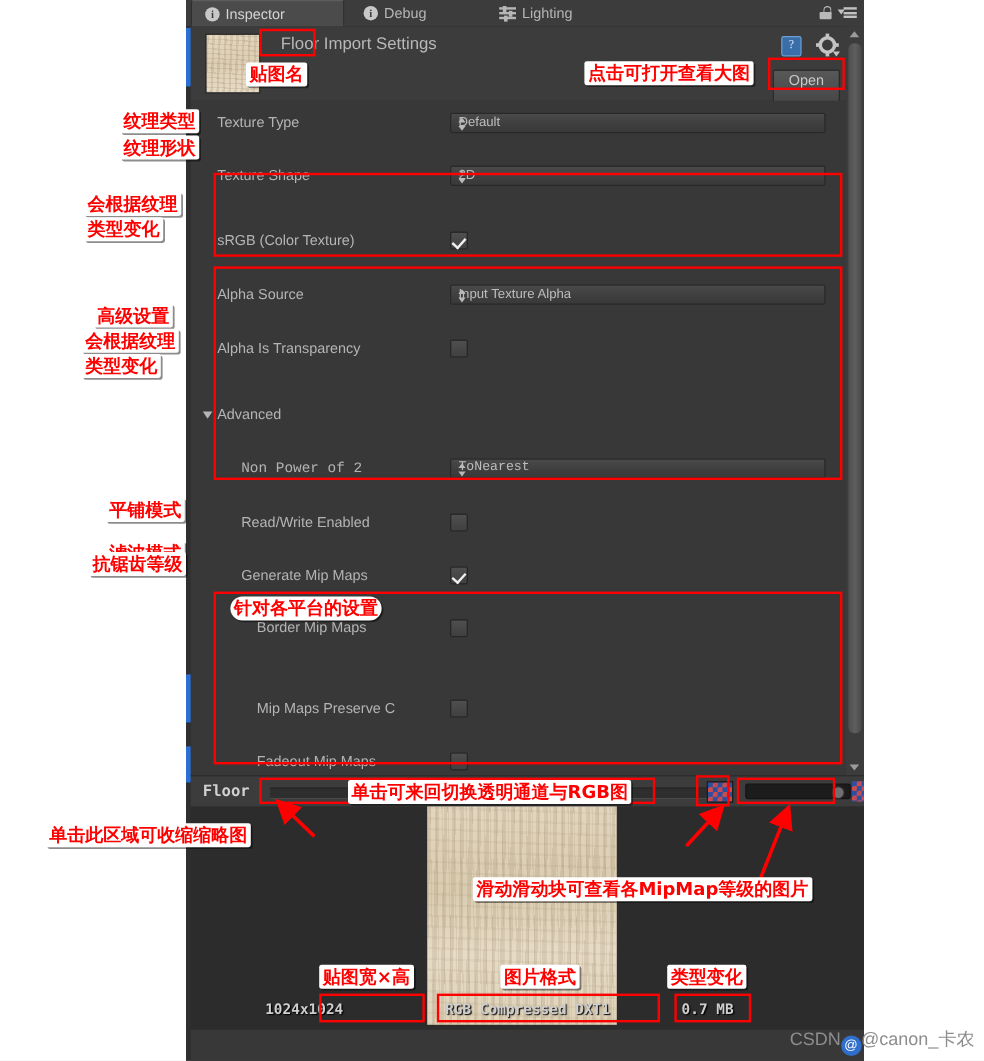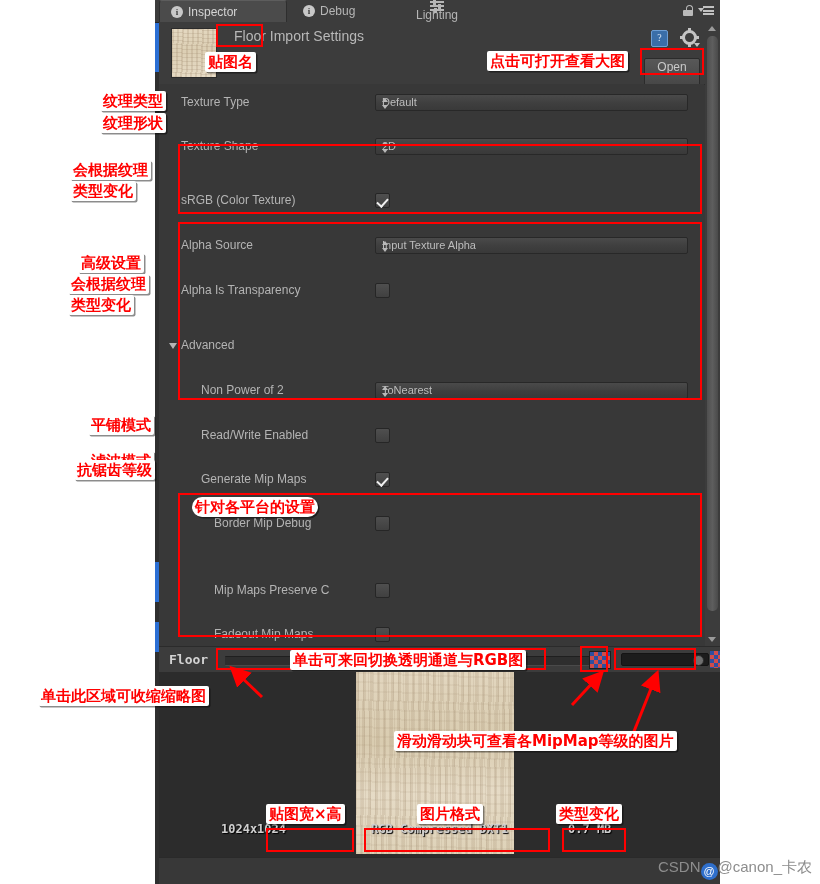--- a/index.html
+++ b/index.html
@@ -159,21 +159,21 @@
 
   .prev-area { position:absolute; left:4px; top:672px; width:561px; height:212px; background:#2c2c2c;}
   .prev-tex {
     position:absolute; left:197px; top:0px; width:158px; height:182px;
     background:
       repeating-linear-gradient(91deg, rgba(150,125,95,.18) 0 3px, rgba(255,255,255,0) 3px 7px),
       repeating-linear-gradient(89deg, rgba(120,95,70,.10) 0 1px, rgba(255,255,255,0) 1px 5px),
       repeating-linear-gradient(2deg, rgba(140,115,85,.08) 0 2px, rgba(255,255,255,0) 2px 9px),
       linear-gradient(178deg,#e3d7c0 0%, #d9ccb0 38%, #e6dbc6 66%, #ded2b8 100%);
   }
-  .prev-footer { position:absolute; left:0; bottom:40px; width:561px; height:22px;}
+  .prev-footer { position:absolute; left:0; bottom:28px; width:561px; height:22px;}
   .pf-txt { position:absolute; top:0; font-size:12px; font-weight:bold; color:#cfcfcf;
             font-family:"DejaVu Sans Mono", monospace; text-shadow: 1px 1px 1px #000; white-space:nowrap;}
   .win-bottom { position:absolute; left:0; bottom:0; width:565px; height:26px; background:#383838; border-top:1px solid #2a2a2a;}
 
   
   .scrollbar { position:absolute; right:0; top:22px; width:15px; height:624px; background:#3c3c3c;}
   .sb-arrow { position:absolute; left:3px; width:0;height:0;border-left:4.5px solid transparent;border-right:4.5px solid transparent;}
   .sb-arrow.up { top:4px; border-bottom:5px solid #9b9b9b;}
   .sb-arrow.dn { bottom:4px; border-top:5px solid #9b9b9b;}
   .sb-thumb { position:absolute; left:2px; top:14px; width:11px; height:575px; background: linear-gradient(90deg,#4f4f4f,#5e5e5e,#4a4a4a); border-radius:5px;}
@@ -212,21 +212,21 @@
 
   <div class="tabbar">
     <div class="tab active" style="left:4px;width:128px;">
       <span class="tab-i">i</span>
       <span>Inspector</span>
     </div>
     <div class="tab" style="left:137px;">
       <span class="tab-i">i</span>
       <span>Debug</span>
     </div>
-    <div class="tab" style="left:250px;flex-direction:column;">
+    <div class="tab" style="left:250px;">
       <span class="lighting-ico">
           <i></i>
           <i></i>
           <i></i>
           <b></b>
           <b></b>
           <b></b>
         </span>
       <span>Lighting</span>
     </div>
@@ -304,21 +304,21 @@
       <div class="lbl">Alpha Is Transparency</div>
       <div class="chk"></div>
     </div>
 
     <div class="row" style="top:141px;">
       <div class="foldout">
         <span class="tri"></span><span>Advanced</span>
       </div>
     </div>
 
-    <div class="row" style="top:164px;">
+    <div class="row" style="top:164px;font-family:Liberation Mono, monospace;">
       <div class="lbl ind1">Non Power of 2</div>
       <div class="popup">
         <span>ToNearest</span>
         <span class="arrows">
             <i class="up"></i>
             <i class="dn"></i>
           </span>
       </div>
     </div>
 
@@ -326,21 +326,21 @@
       <div class="lbl ind1">Read/Write Enabled</div>
       <div class="chk"></div>
     </div>
 
     <div class="row" style="top:209px;">
       <div class="lbl ind1">Generate Mip Maps</div>
       <div class="chk on"></div>
     </div>
 
     <div class="row" style="top:231px;">
-      <div class="lbl ind2">Border Mip Debug</div>
+      <div class="lbl ind2">Border Mip Maps</div>
       <div class="chk"></div>
     </div>
 
 
     <div class="row" style="top:276px;">
       <div class="lbl ind2">Mip Maps Preserve C</div>
       <div class="chk"></div>
     </div>
 
     <div class="row" style="top:298px;">

